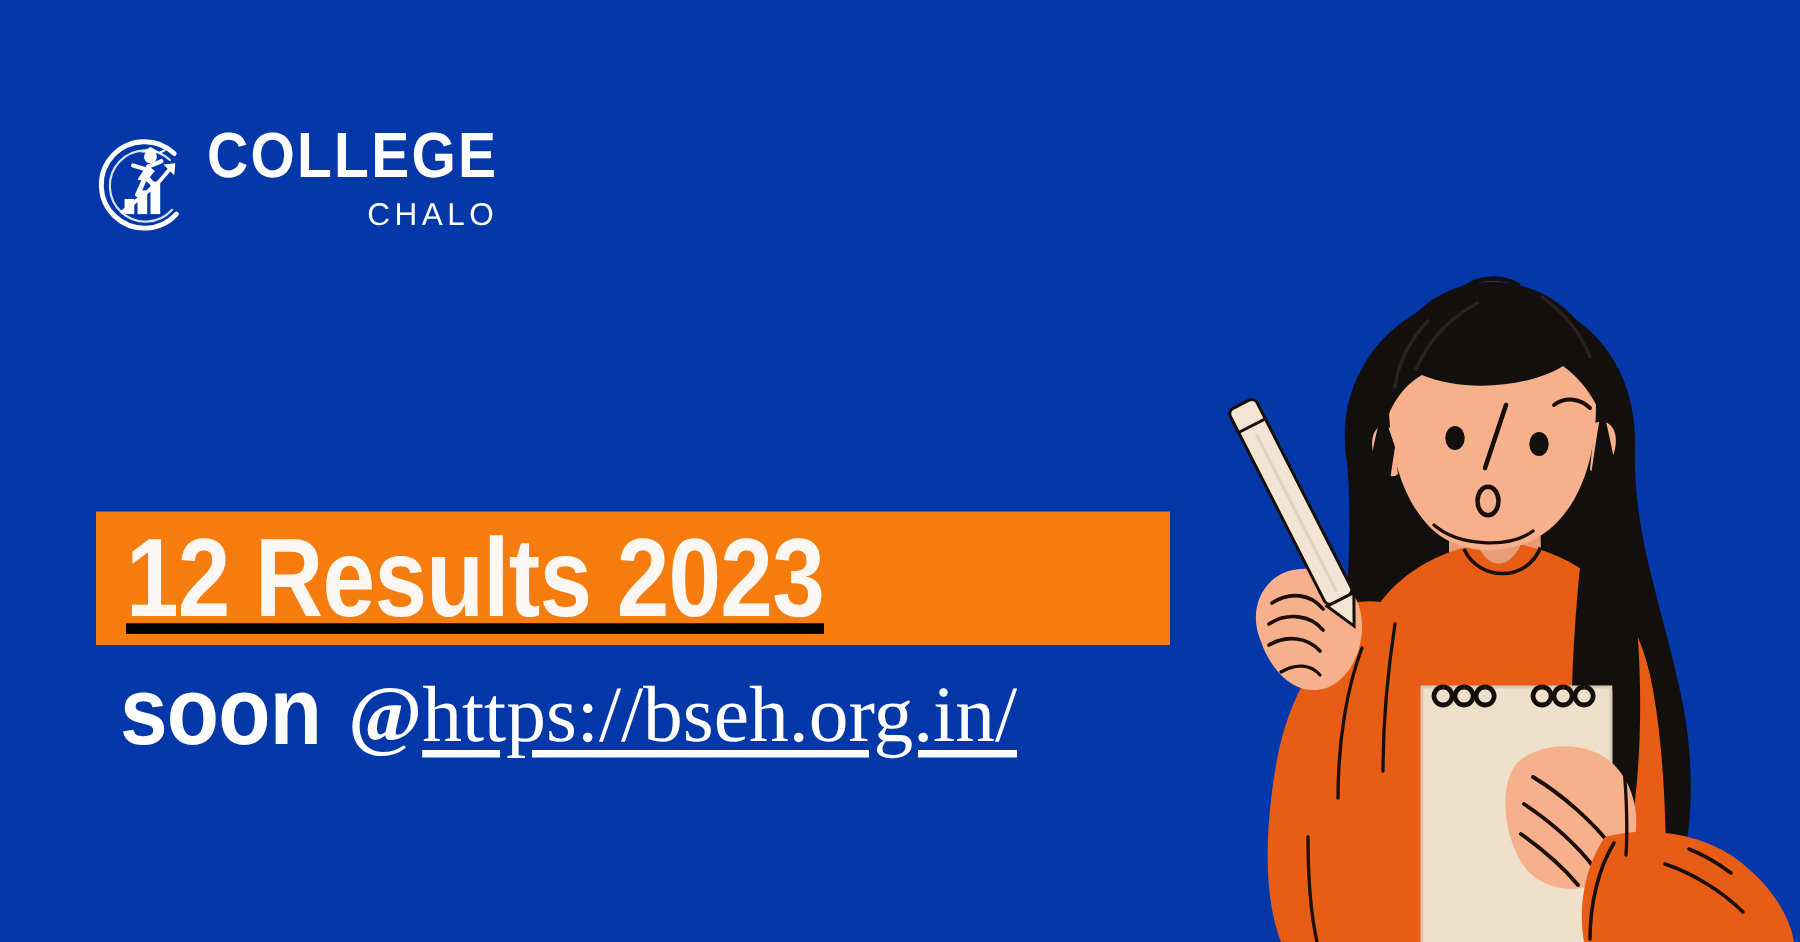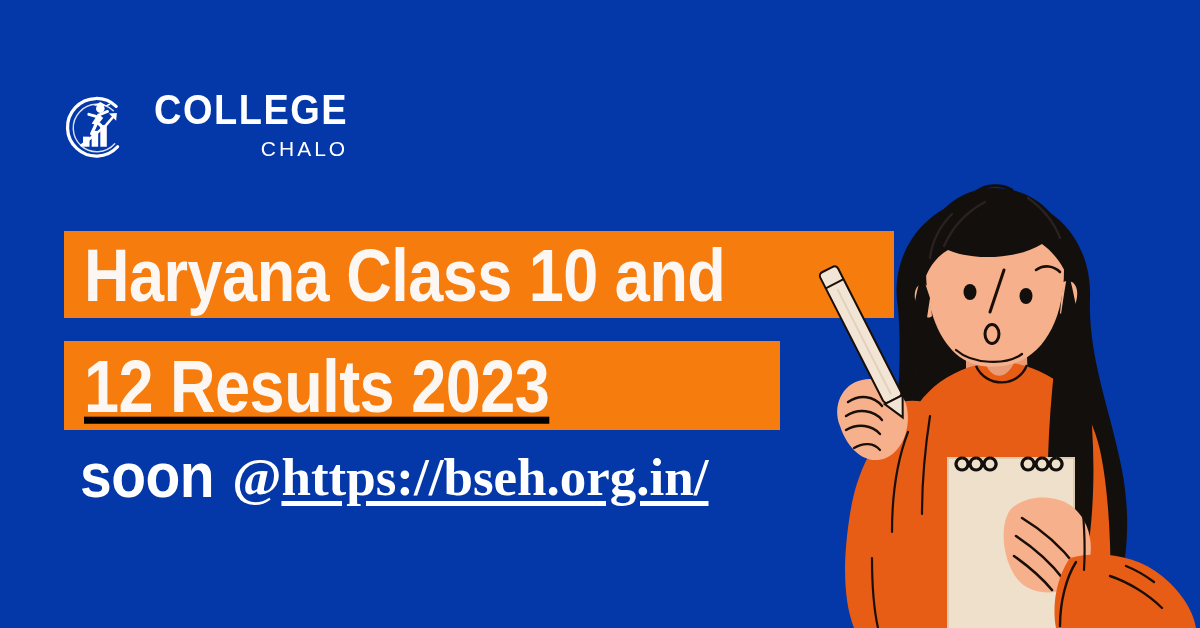--- a/index.html
+++ b/index.html
@@ -17,22 +17,21 @@
   }
 
   
   #logo {
     position: absolute;
     left: 60px;
     top: 88px;
     width: 250px;
     height: 80px;
     display: flex;
-    align-items: center;
-    gap: 22px;
+    gap: 6px;
   }
   #logo-mark {
     width: 72px;
     height: 72px;
     flex: 0 0 72px;
   }
   #logo-word {
     display: flex;
     flex-direction: column;
     align-items: flex-end;
@@ -113,21 +112,21 @@
   #subline-at {
     color: #FFFFFF;
     font-family: "Liberation Serif", serif;
     font-weight: bold;
     font-size: 53px;
     margin-left: 18px;
   }
   #subline-url {
     color: #FFFFFF;
     font-family: "Liberation Serif", serif;
-    font-weight: bold;
+    font-weight: normal;
     font-size: 53px;
     text-decoration: underline;
     text-decoration-thickness: 5px;
     text-underline-offset: 6px;
   }
 
   
   #illustration {
     position: absolute;
     right: 0;
@@ -169,23 +168,20 @@
         <path d="M50 45 L44 58" stroke="#FFFFFF" stroke-width="4.5" stroke-linecap="round"></path>
         <path d="M54 44 L62 52" stroke="#FFFFFF" stroke-width="4.5" stroke-linecap="round"></path>
       </svg>
     </span>
     <span id="logo-word">
       <span id="logo-college">COLLEGE</span>
       <span id="logo-chalo">CHALO</span>
     </span>
   </div>
 
-  <div class="band" id="band-1">
-    <span class="band-text">Haryana Class 10 and</span>
-  </div>
 
   <div class="band" id="band-2">
     <span class="band-text">12 Results 2023</span>
   </div>
 
   <div id="subline">
     <span id="subline-soon">soon</span>
     <span id="subline-at">@</span>
     <span id="subline-url">https://bseh.org.in/</span>
   </div>

